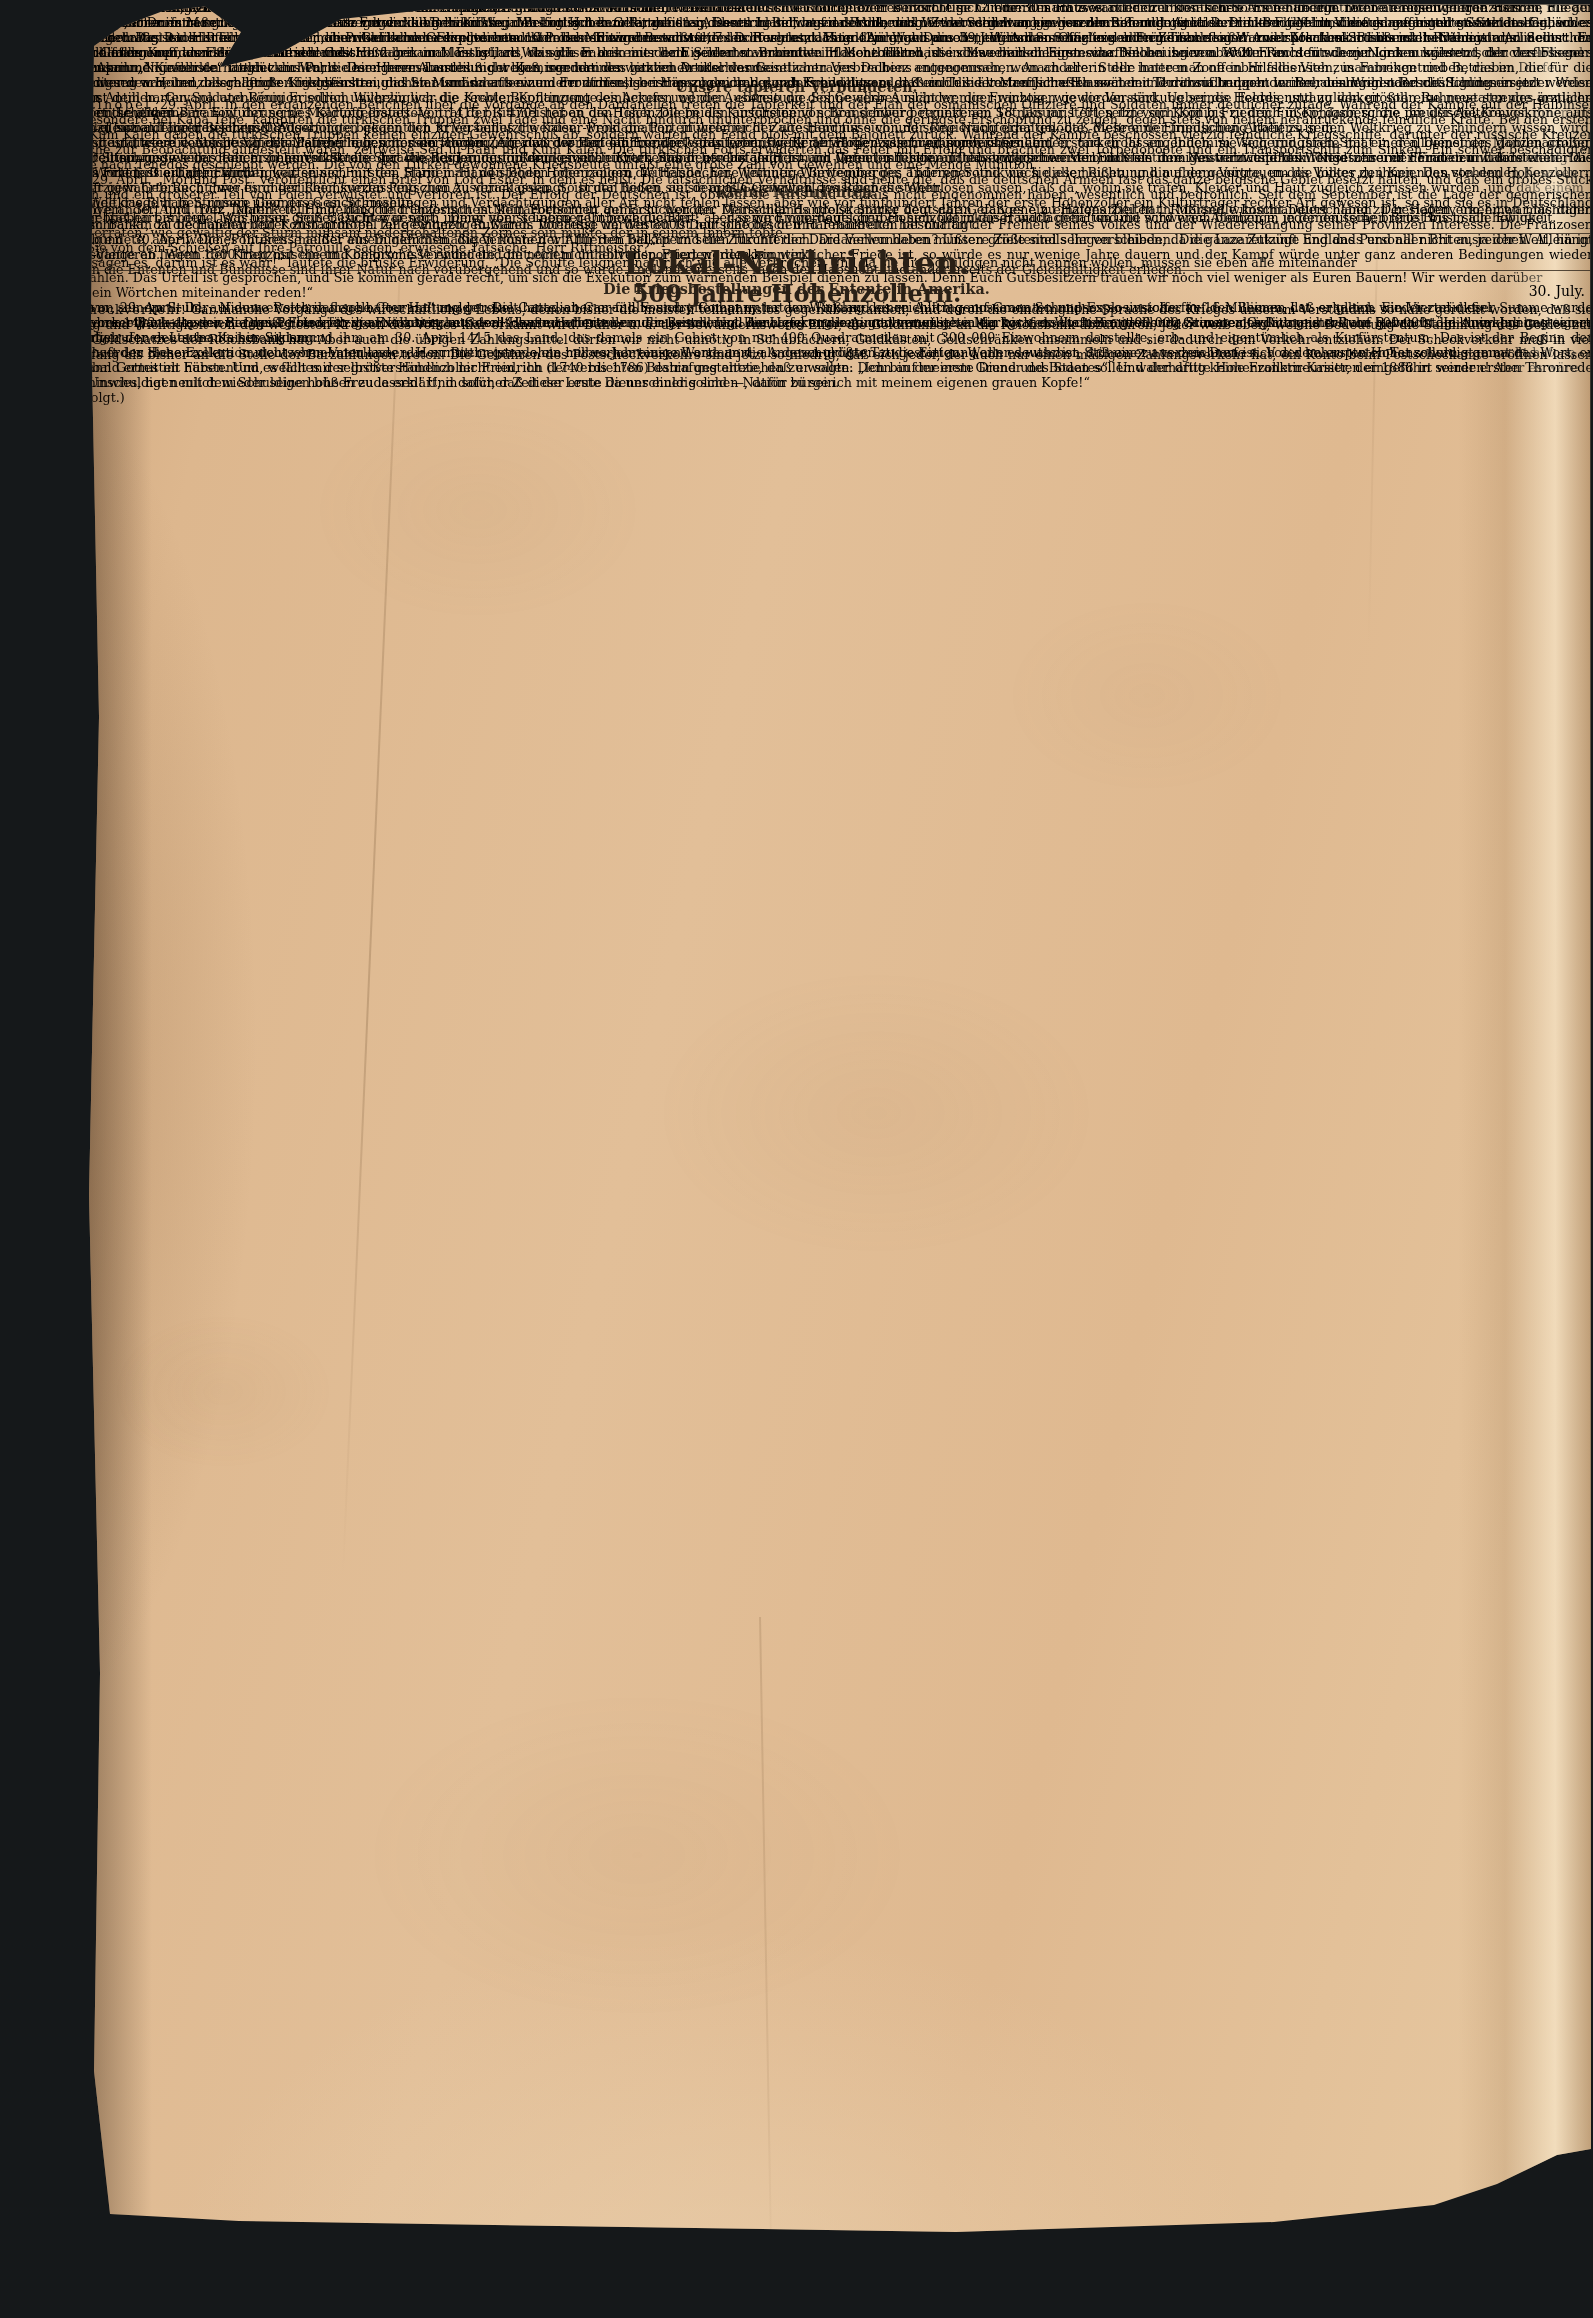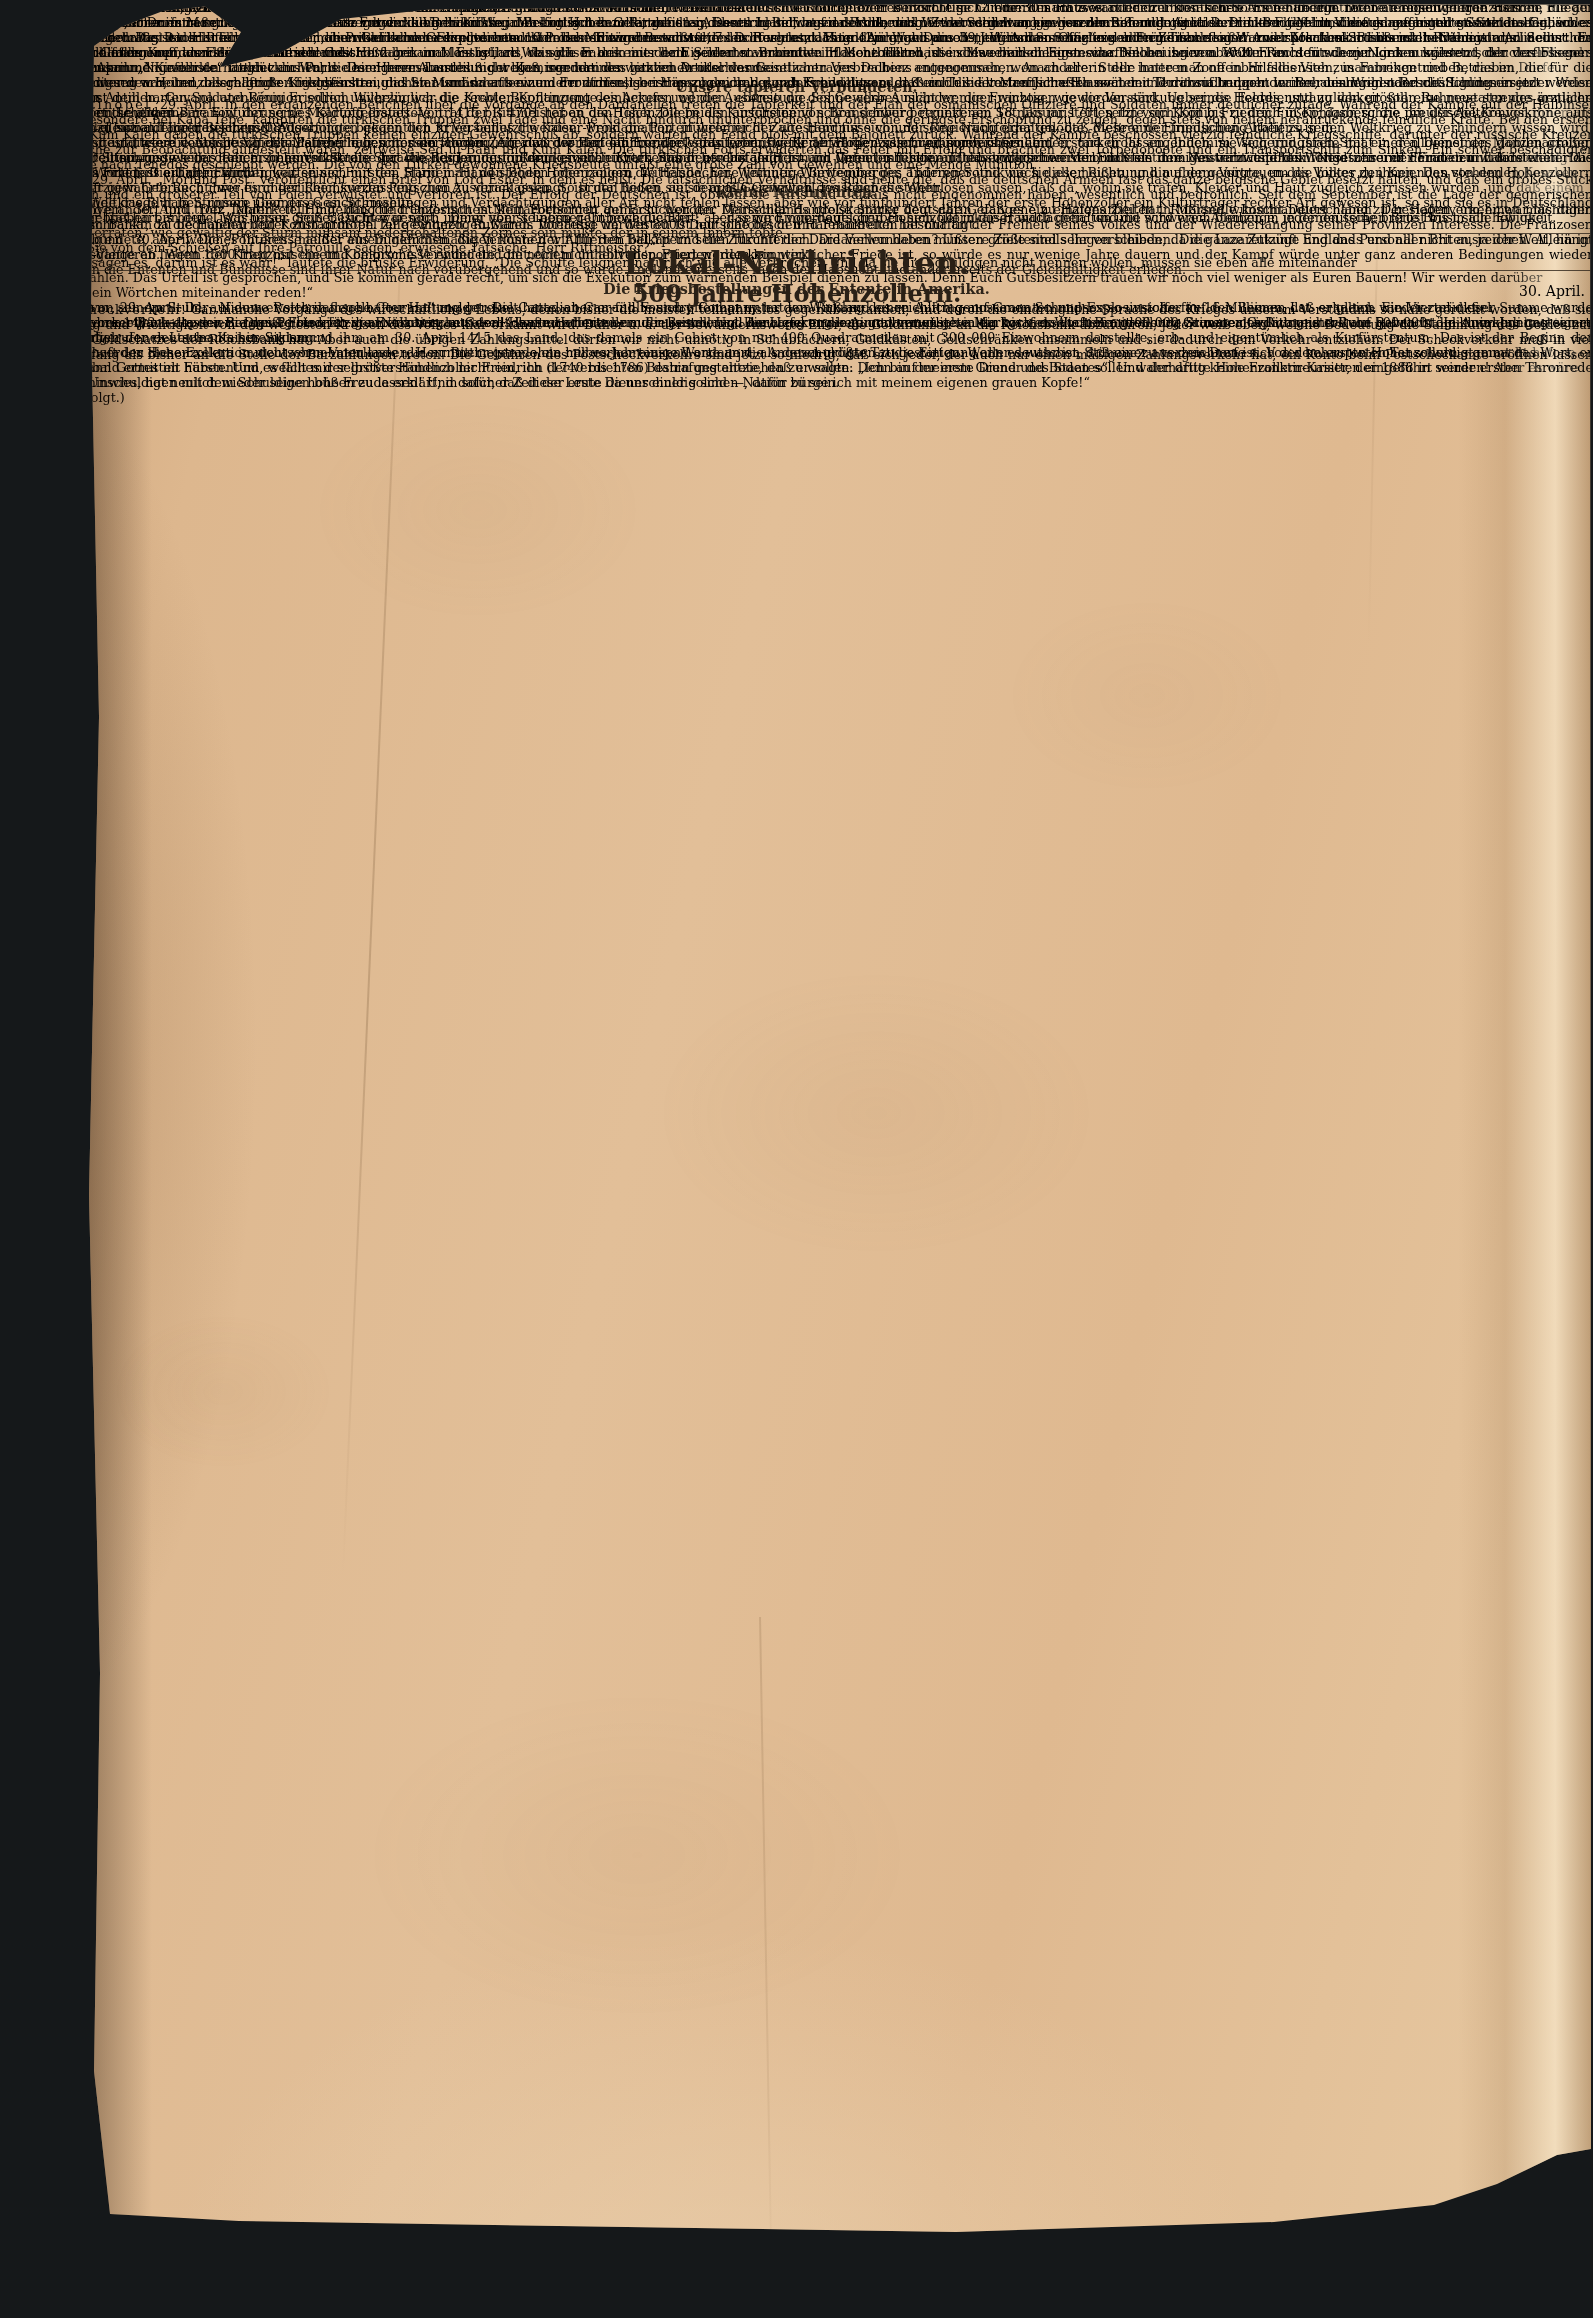--- a/index.html
+++ b/index.html
@@ -99,21 +99,21 @@
       <div class="blk h-large">500 Jahre Hohenzollern.</div>
       <div class="blk p indent">Seit dem Jahre 1412 hatte der Berggraf Friedrich von Nürnberg aus dem Hause Hohenzollern die jammervoll herabgekommene und verwüstete Markgrafenschaft Brandenburg zu neuer Ordnung und Ruhe gebracht. In Anerkennung seiner Verdienste verlieh der deutsche Kaiser Sigismund ihm am 30. April 1415 das Land, das damals ein Gebiet von nur 400 Quadratmeilen mit 300 000 Einwohnern darstellte, erb- und eigentümlich als Kurfürstentum. Das ist der Beginn der Fürstenherrschaft der Hohenzollern im deutschen Vaterlande, die nunmehr gerade ein halbes Jahrtausend andauert, als deren größte Tat die Einigung aller deutschen Stämme zu verzeichnen ist. Von dem ersten Hohenzollern stammt das Wort, er sei der Amtmann Gottes im Fürstentum, welches der größte Hohenzoller Friedrich (1740 bis 1786) dahin gestaltete, daß er sagte: „Ich bin der erste Diener des Staates“. Und der dritte Hohenzollern-Kaiser, der 1888 in seiner ersten Thronrede schon darauf hinwies, hat neulich wieder seine hohe Freude erklärt, in solcher Zeit der erste Diener einer solchen Nation zu sein.</div>
     </div>
   <div class="col col-3">
       <div class="blk p indent">Es ist der Geist der Pflicht, der das Hohenzollerngeschlecht auszeichnet, der auch dann herrschte, wenn die Zeit schwächliche oder kurzsichtige Glieder des Hauses auf den Thron führte. Es fehlte ihm nicht an eigenwilligen Herren, die auf ihren Kopf pochten, aber immer ging die kraftbewußte Entwicklung ihren Weg. Was im Hohenzollernblut lag, übertrug sich auf das Volk, und nie hat es ihm an gewissenhaften und genialen Dienern gefehlt, die ausbauen und stützen halfen, wo es nottat. Und mit dem Geist der Pflicht und dem hohen Gefühl der Ehre verband sich das strenge Bewußtsein des Rechtes, das in dem Wahlspruch „Jedem das Seine“ zu allen Zeiten seinen Ausdruck fand. Bismarck hat einmal den deutschen Norden Deutschlands Kopf, den Süden Deutschlands Herz genannt. Es ist, als ob sich in dem aus dem Süden stammenden Hohenzollernhause diese beiden Eigenschaften bei seinem Walten im deutschen Norden während der verflossenen Jahrhunderte zusammengefunden hätten zum Wohle des eigenen Landes nicht bloß, sondern des ganzen Deutschlands.</div>
       <div class="blk p indent">Wenn wir unter den Hohenzollern große Kriegsfürsten und Staatsmänner bewundern dürfen, so ist es zugleich besonders bedeutsam, daß auch sie vortreffliche Hausväter und darauf bedacht waren, den Wohlstand des Landes in jeder Weise zu heben. Selbst dem harten Soldatenkönig Friedrich Wilhelm war die rechte Bepflanzung des Ackers und die Ausbreitung des Gewerbes nicht weniger wichtig, wie die Verstärkung seines Heeres, und zu den größten Ruhmestaten des genialen Friedrich gehört die allgemeine Einführung des Kartoffelbaues. Von 1415 bis 1701 haben die Hohenzollern als Kurfürsten von Brandenburg regiert; am 18. Januar 1701 setzte sich König Friedrich in Königsberg die preußische Königskrone aufs Haupt, und am gleichen Tage des Jahres 1871 erfolgte bekanntlich in Versailles die Kaiser-Proklamation, in welcher der alte Herr für sich und seine Nachfolger gelobte, Mehrer der friedlichen Arbeit zu sein.</div>
       <div class="blk p indent">Genie, Arbeit und treue deutsche Vaterlandsliebe haben in dem langen Zeitraum der fünf Jahrhunderte das Lebenswerk der Hohenzollern emporwachsen und erstarken lassen. Indem sie sich und ihren Staat in den Dienst des ganzen großen Deutschland stellten, gedieh das Reich zu jenem Staate der lebendigen, aufopferungsvollen Kraft, das heute befähigt ist, im Verein mit seinem habsburgischen Verbündeten dem Ansturm und dem Neid unserer Feinde zu widerstehen. Das deutsche Reich ruht fest auf der Einmütigkeit seiner Fürsten, Hand in Hand stehen Hohenzollern, Wittelsbacher, Wettiner, Württemberger, Thüringer und wie sie alle heißen, und auf dem Vertrauen des Volkes zu ihnen. Das von den Hohenzollern so gewissenhaft gewahrte Recht, wie es in der Reichsverfassung zum Ausdruck gelangt, ist der Boden, auf dem alle Gewalten des Reiches stehen.</div>
       <div class="blk p indent">In diesem Weltkriege haben unsere Gegner es an Schmähungen und Verdächtigungen aller Art nicht fehlen lassen, aber wie vor fünfhundert Jahren der erste Hohenzoller ein Kulturträger rechter Art gewesen ist, so sind sie es in Deutschland und Preußen geblieben bis heute. Was unser großer Dichter gesagt: „Denn über's Leben geht noch die Ehr'!“ — das wird vom deutschen Hohenzollernkaiser wach gehalten und wird wach bleiben in jeder deutschen Brust bis in alle Ewigkeit.</div>
       <div class="col-rule"></div>
       <div class="blk h-xlarge">Lokal-Nachrichten.</div>
-      <div class="blk date-right">30. April.</div>
+      <div class="blk date-right">30. July.</div>
       <div class="blk p indent"><span class="lead-spaced">— Postscheckverkehr.</span> Gar manche Vorgänge des wirtschaftlichen Lebens, denen bisher die meisten teilnahmslos gegenüberstanden, sind durch die eindringliche Sprache des Krieges unserem Verständnis so nahe gerückt worden, daß sie ihre Bedeutung und Wichtigkeit von den weitesten Kreisen des Volkes klar erkannt wird. Daher u. a. der bewundernswerte Eifer, die Goldmünzen an die Reichsbank abzuführen; jeder weiß eben, welche Bedeutung die Sammlung des Goldes zur Stärkung des Goldschatzes der Reichsbank hat. Aber auch die übrigen Zahlungsmittel dürfen wir nicht unnötig in Schubfächern, Geldkästen, Geldschränken ansammeln und sie dadurch dem Verkehr entziehen. Der Scheckverkehr muß in viel größerem Umfang als bisher an die Stelle der Barzahlungen treten. Die Gebühren des Postscheckverkehrs sind jetzt so niedrig, daß sich jeder, der auch nur einen mäßigen Zahlungsverkehr hat, ein Konto beim Postscheckamte eröffnen lassen sollte.</div>
     </div>
 
   <div class="vrule vr-a"></div>
   <div class="vrule vr-b"></div>
 
   <div class="main-divider"></div>
 
   <div class="bcol bcol-1">
       <div class="blk p">die hier haltgemacht hatten, waren zwar nicht so zahlreich, wie die entwischte Frau des Gastwirts im Herrenhause berichtet hätte; aber es mochte sich immerhin um zwei oder drei Kosaken-Sotnien handeln. Die reiterlosen Pferde standen in langen Reihen auf der Dorfstraße. Auf dem freien Platz vor der kleinen Kirche aber bot sich dem Rittmeister, dessen Leiterwagen dorthin dirigiert worden war, ein herzzerreißender Anblick. Inmitten der im Viereck aufgestellten Soldaten stand dicht zusammengedrängt ein Haufe von Männern, die wohl beinahe die gesamte männliche Einwohnerschaft des Dorfes ausmachten. An einem aus dem Wirtshause herbeigeholten Tische saßen zwei Kosaken-Sotniks oder Rittmeister, die ein Verhör mit den Gefangenen anzustellen schienen und sich dabei unablässig ihre Weingläser aus einer halb geleerten Branntweinflasche füllten, die schwerlich die erste war. Neben ihnen aber zur Rechten wie zur Linken knieten schluchzend und flehend die Frauen und Kinder der Unglücklichen, die hier ihrer Aburteilung wegen irgendeines wirklichen oder vermeintlichen Verbrechens entgegensahen. An anderer Stelle hatte man offenbar alles Vieh zusammengetrieben, das im Dorfe aufzufinden gewesen war, und das gellende Angstgeschrei, das hier und da aus einem der armseligen Häuschen drang, gab Kunde davon, daß ein Teil der Mannschaften noch mit Durchsuchungen der Behausungen oder mit Schlimmerem beschäftigt war.</div>

